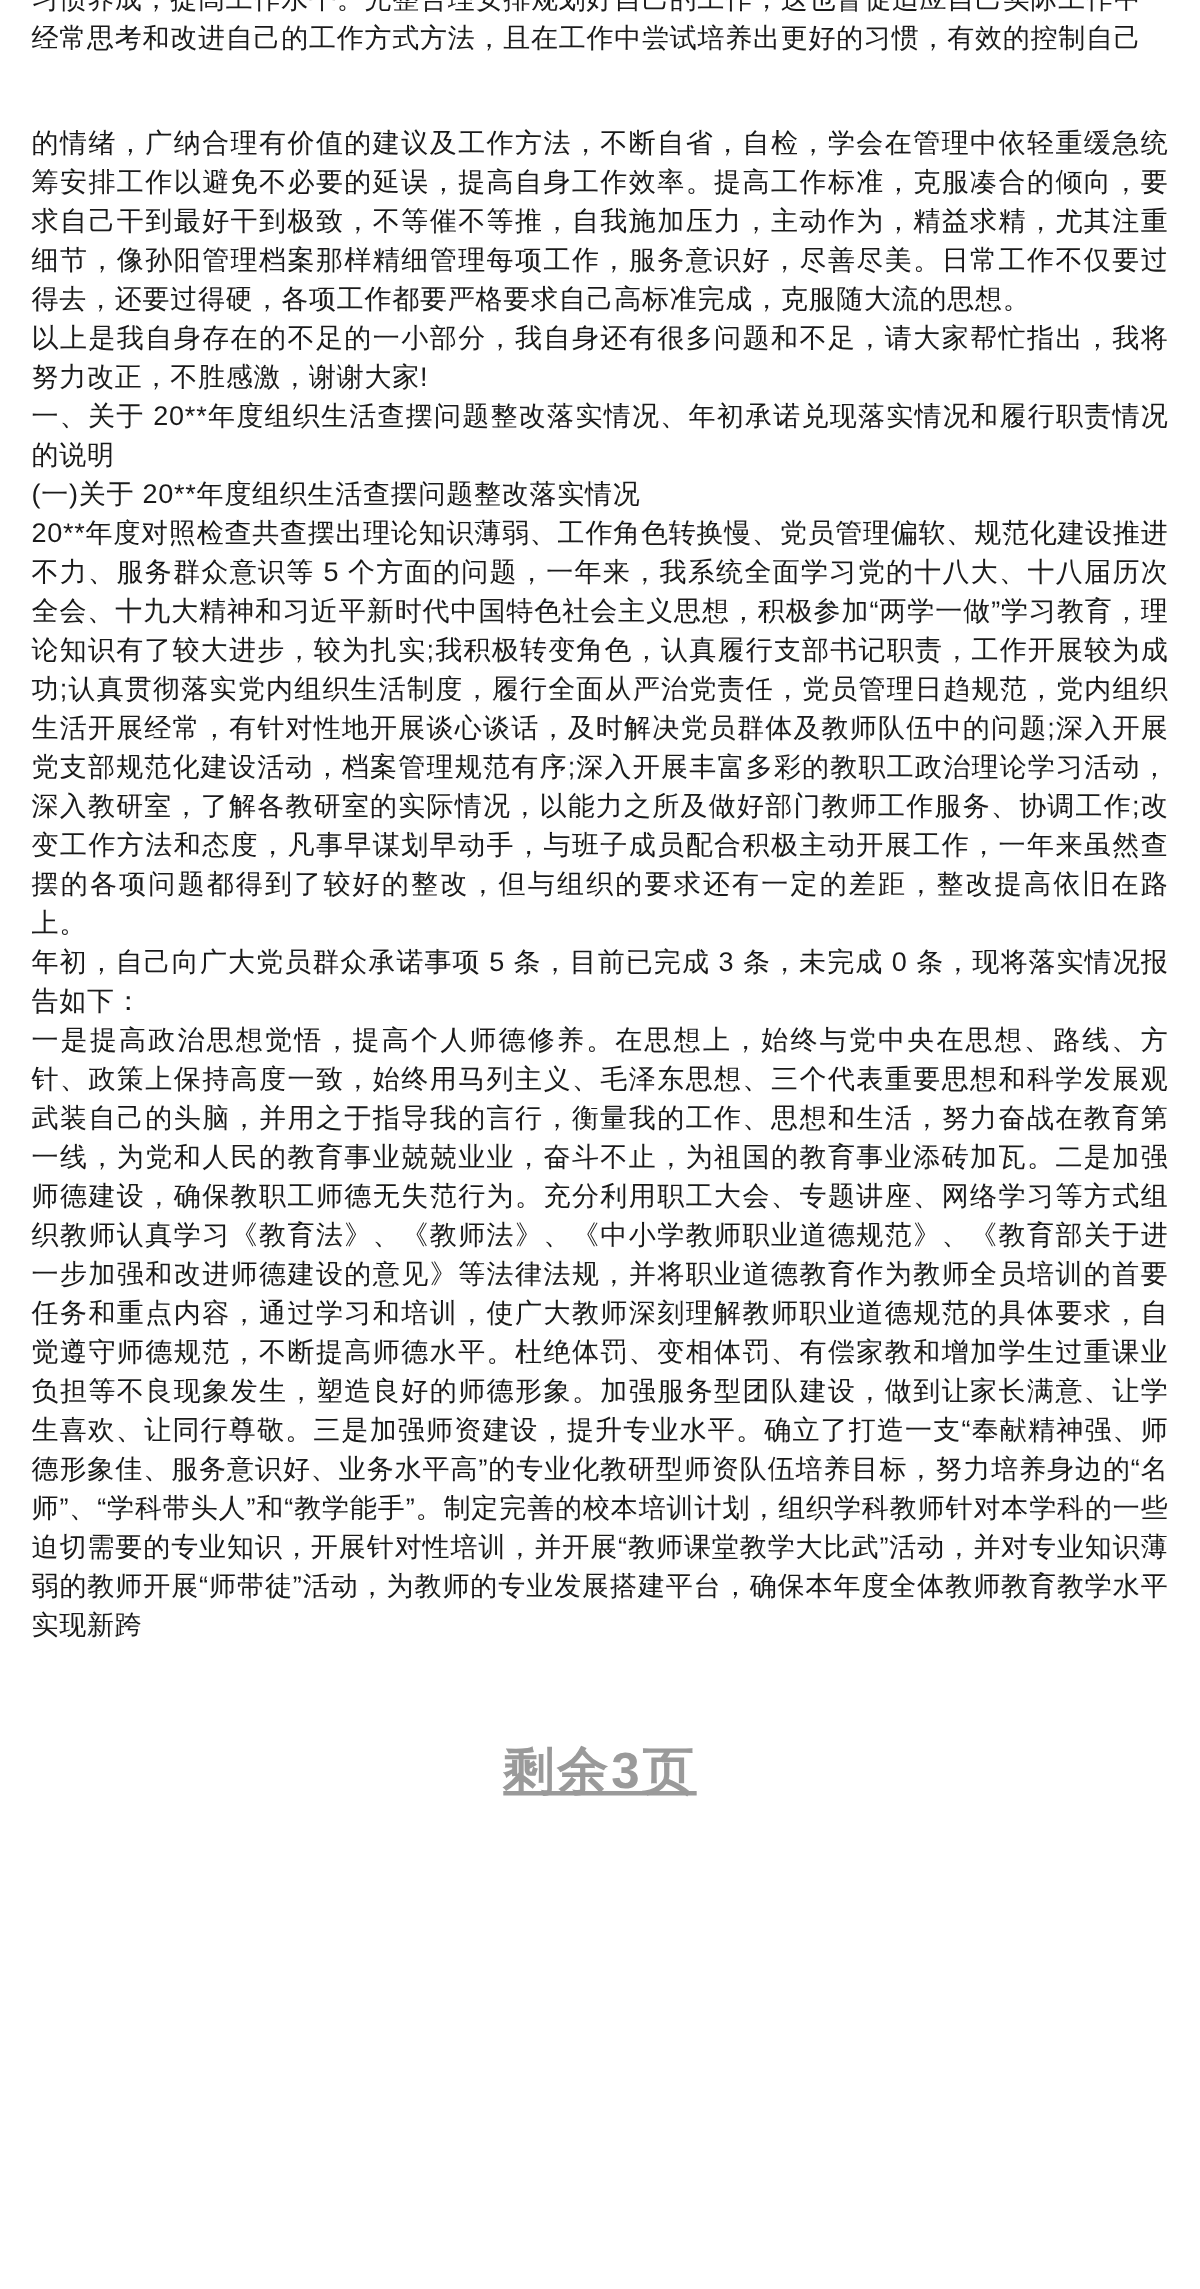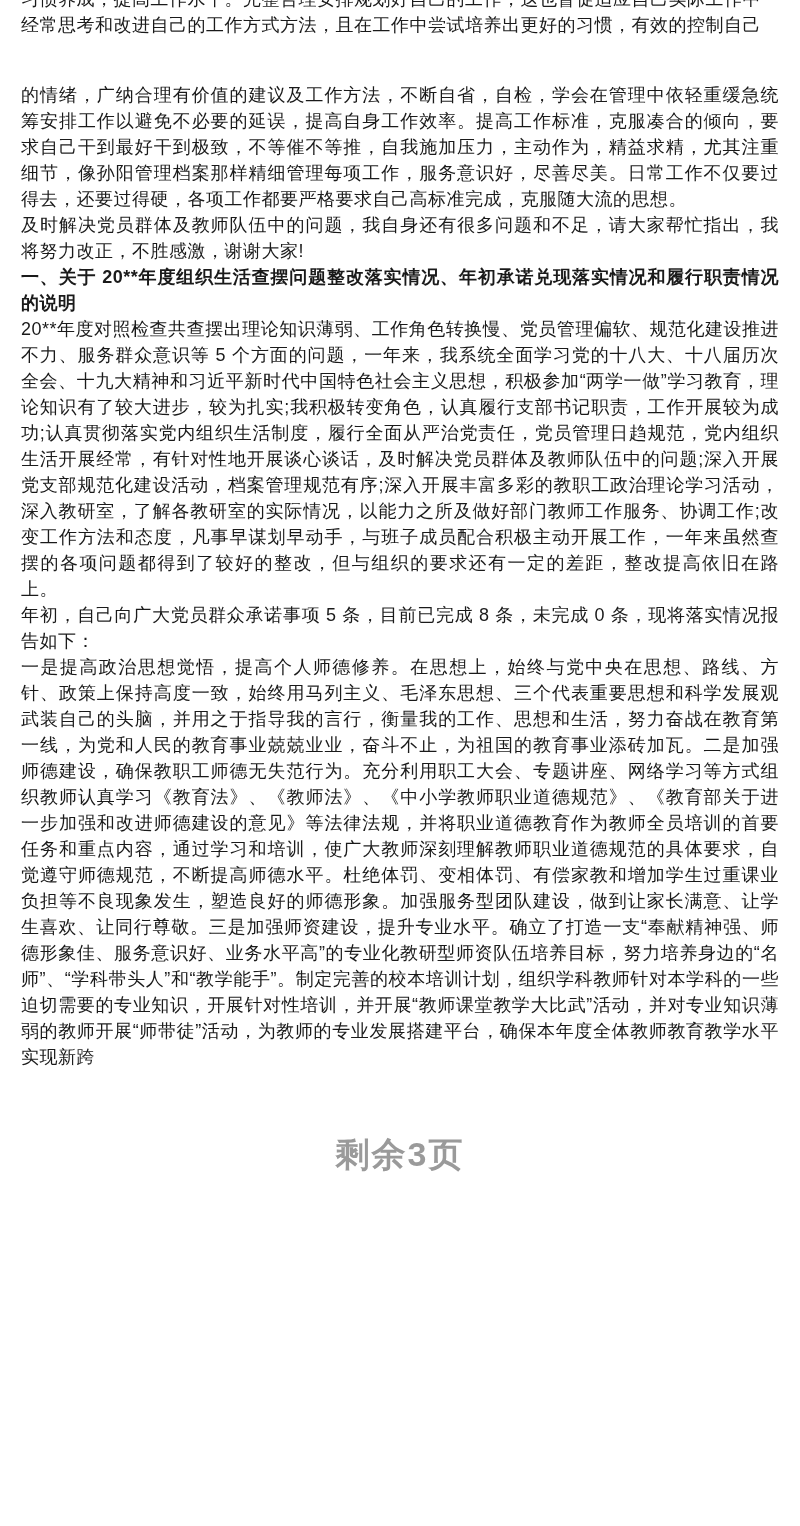--- a/index.html
+++ b/index.html
@@ -21,50 +21,52 @@
     text-align: justify;
     text-justify: inter-ideograph;
     letter-spacing: 0.5px;
   }
   .para { margin: 0; word-break: break-all; }
   
   .clip { height: 12px; overflow: hidden; }
   .clip .para { margin-top: -14px; }
   
   .page-gap { height: 44px; }
-  .bold { font-weight: 700; }
+  .bold { font-weight: 400; }
   .footer {
     margin-top: 62px;
     display: flex;
     justify-content: center;
     gap: 44px;
     color: #9a9a9a;
     font-size: 34px;
     font-weight: 700;
     letter-spacing: 2px;
+    text-decoration: underline;
   }
 </style>
 </head>
 <body>
 
 <div class="page">
   <div class="doc">
 
     <div class="clip">
       <p class="para">习惯养成，提高工作水平。完整合理安排规划好自己的工作，这也督促适应自己实际工作中</p>
     </div>
     <p class="para">经常思考和改进自己的工作方式方法，且在工作中尝试培养出更好的习惯，有效的控制自己</p>
 
     <div class="page-gap"></div>
 
     <p class="para">的情绪，广纳合理有价值的建议及工作方法，不断自省，自检，学会在管理中依轻重缓急统筹安排工作以避免不必要的延误，提高自身工作效率。提高工作标准，克服凑合的倾向，要求自己干到最好干到极致，不等催不等推，自我施加压力，主动作为，精益求精，尤其注重细节，像孙阳管理档案那样精细管理每项工作，服务意识好，尽善尽美。日常工作不仅要过得去，还要过得硬，各项工作都要严格要求自己高标准完成，克服随大流的思想。</p>
-    <p class="para">及时解决党员群体及教师队伍中的问题，我自身还有很多问题和不足，请大家帮忙指出，我将努力改正，不胜感激，谢谢大家!</p>
+    <p class="para">以上是我自身存在的不足的一小部分，我自身还有很多问题和不足，请大家帮忙指出，我将努力改正，不胜感激，谢谢大家!</p>
     <p class="para bold">一、关于 20**年度组织生活查摆问题整改落实情况、年初承诺兑现落实情况和履行职责情况的说明</p>
+    <p class="para">(一)关于 20**年度组织生活查摆问题整改落实情况</p>
     <p class="para">20**年度对照检查共查摆出理论知识薄弱、工作角色转换慢、党员管理偏软、规范化建设推进不力、服务群众意识等 5 个方面的问题，一年来，我系统全面学习党的十八大、十八届历次全会、十九大精神和习近平新时代中国特色社会主义思想，积极参加“两学一做”学习教育，理论知识有了较大进步，较为扎实;我积极转变角色，认真履行支部书记职责，工作开展较为成功;认真贯彻落实党内组织生活制度，履行全面从严治党责任，党员管理日趋规范，党内组织生活开展经常，有针对性地开展谈心谈话，及时解决党员群体及教师队伍中的问题;深入开展党支部规范化建设活动，档案管理规范有序;深入开展丰富多彩的教职工政治理论学习活动，深入教研室，了解各教研室的实际情况，以能力之所及做好部门教师工作服务、协调工作;改变工作方法和态度，凡事早谋划早动手，与班子成员配合积极主动开展工作，一年来虽然查摆的各项问题都得到了较好的整改，但与组织的要求还有一定的差距，整改提高依旧在路上。</p>
-    <p class="para">年初，自己向广大党员群众承诺事项 5 条，目前已完成 8 条，未完成 0 条，现将落实情况报告如下：</p>
+    <p class="para">年初，自己向广大党员群众承诺事项 5 条，目前已完成 3 条，未完成 0 条，现将落实情况报告如下：</p>
     <p class="para">一是提高政治思想觉悟，提高个人师德修养。在思想上，始终与党中央在思想、路线、方针、政策上保持高度一致，始终用马列主义、毛泽东思想、三个代表重要思想和科学发展观武装自己的头脑，并用之于指导我的言行，衡量我的工作、思想和生活，努力奋战在教育第一线，为党和人民的教育事业兢兢业业，奋斗不止，为祖国的教育事业添砖加瓦。二是加强师德建设，确保教职工师德无失范行为。充分利用职工大会、专题讲座、网络学习等方式组织教师认真学习《教育法》、《教师法》、《中小学教师职业道德规范》、《教育部关于进一步加强和改进师德建设的意见》等法律法规，并将职业道德教育作为教师全员培训的首要任务和重点内容，通过学习和培训，使广大教师深刻理解教师职业道德规范的具体要求，自觉遵守师德规范，不断提高师德水平。杜绝体罚、变相体罚、有偿家教和增加学生过重课业负担等不良现象发生，塑造良好的师德形象。加强服务型团队建设，做到让家长满意、让学生喜欢、让同行尊敬。三是加强师资建设，提升专业水平。确立了打造一支“奉献精神强、师德形象佳、服务意识好、业务水平高”的专业化教研型师资队伍培养目标，努力培养身边的“名师”、“学科带头人”和“教学能手”。制定完善的校本培训计划，组织学科教师针对本学科的一些迫切需要的专业知识，开展针对性培训，并开展“教师课堂教学大比武”活动，并对专业知识薄弱的教师开展“师带徒”活动，为教师的专业发展搭建平台，确保本年度全体教师教育教学水平实现新跨</p>
 
   </div>
 
   <div class="footer">
     <span class="footer-item">剩余3页</span>
   </div>
 </div>
 
 </body></html>

